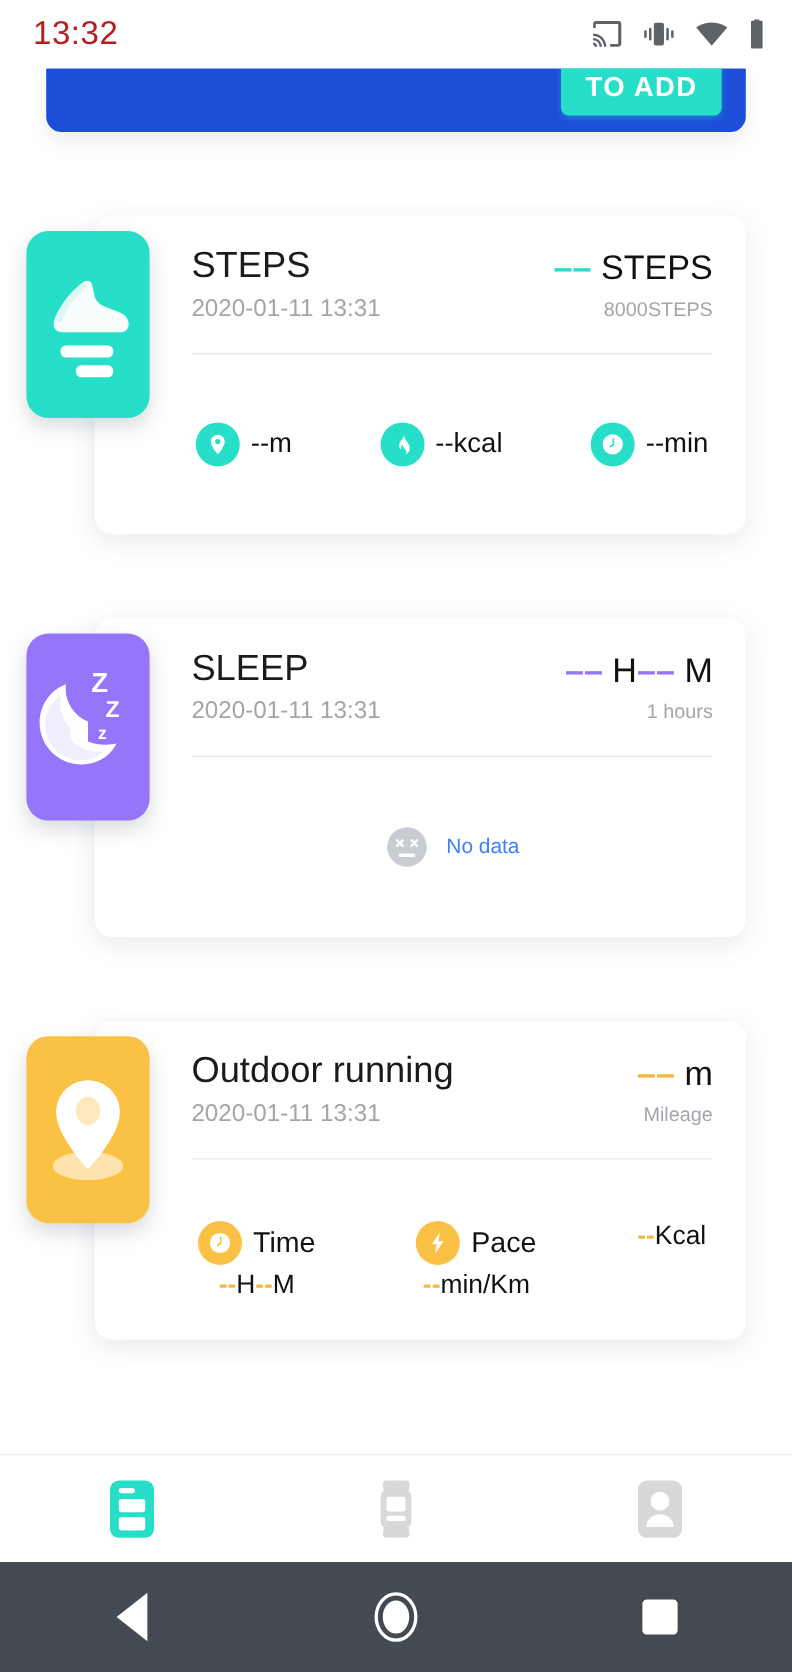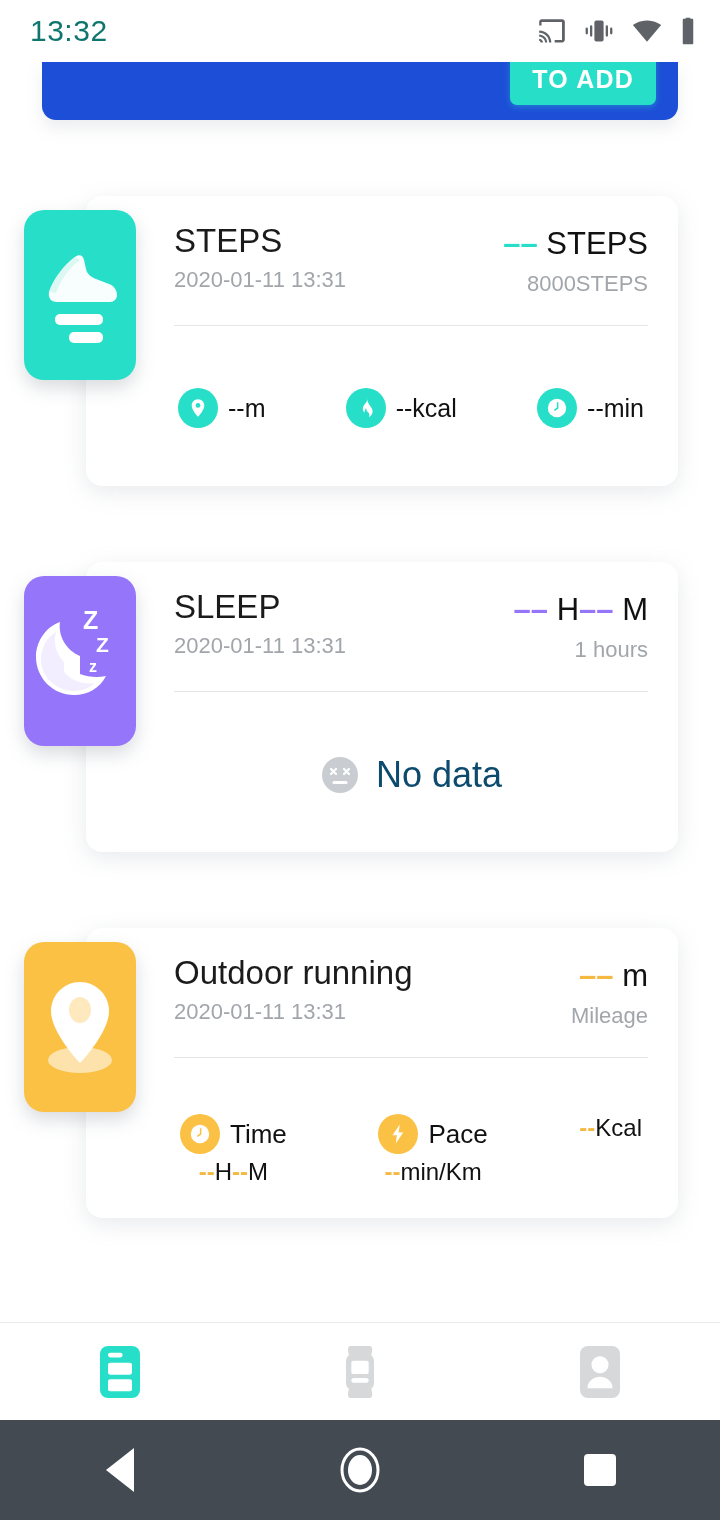--- a/index.html
+++ b/index.html
@@ -12,21 +12,21 @@
   }
 
   
   .statusbar{
     height:62px;
     display:flex; align-items:center; justify-content:space-between;
     padding:0 24px 0 30px;
     background:#ffffff;
     position:relative; z-index:40;
   }
-  .status-time{ font-size:30px; color:#0f766e; letter-spacing:.5px; }
+  .status-time{ font-size:30px; color:#b91c1c; letter-spacing:.5px; }
   .status-icons{ display:flex; align-items:center; gap:18px; }
   .sicon{ display:block; }
 
   
   .content{
     position:absolute; top:62px; left:0; right:0; bottom:198px;
     background:#ffffff;
     overflow:hidden;
   }
 
@@ -77,21 +77,21 @@
   }
   .tile.teal{ background:#27DFC9; }
   .tile.purple{ background:#9575FA; }
   .tile.orange{ background:#FBC145; }
 
   .card-head{ display:flex; justify-content:space-between; align-items:flex-start; }
   .card-title{ font-size:33px; color:#1b1b1b; line-height:1.15; }
   .card-date{ font-size:22px; color:#a2a6ab; margin-top:7px; }
   .head-right{ text-align:right; padding-top:4px; }
   .head-metric{ font-size:31px; color:#111; white-space:nowrap; }
-  .head-sub{ font-size:22px; color:#a2a6ab; margin-top:9px; }
+  .head-sub{ font-size:18px; color:#a2a6ab; margin-top:9px; }
   .dash-teal{ color:#27DFC9; font-weight:bold; }
   .dash-purple{ color:#9575FA; font-weight:bold; }
   .dash-orange{ color:#F5B841; font-weight:bold; }
 
   .divider{
     height:1px; background:#e3e5e7;
     margin:28px 0 0 0;
   }
 
   
@@ -108,21 +108,21 @@
     flex:none;
   }
   .badge.teal{ background:#27DFC9; }
   .badge.orange{ background:#FBC145; }
 
   
   .nodata{
     display:flex; align-items:center; justify-content:center;
     gap:16px; margin-top:62px;
   }
-  .nodata-text{ font-size:36px; color:#0c4a6e;text-align:right; }
+  .nodata-text{ font-size:19px; color:#3b82f6;text-align:right; }
 
   
   .run-stats{ display:flex; justify-content:space-between; margin-top:56px; padding:0 6px; }
   .run-col{ display:flex; flex-direction:column; align-items:center; gap:4px; }
   .run-top{ display:flex; align-items:center; gap:10px; }
   .run-name{ font-size:26px; color:#111; white-space:nowrap; }
   .run-val{ font-size:24px; color:#111; white-space:nowrap; }
 
   
   .tabbar{

